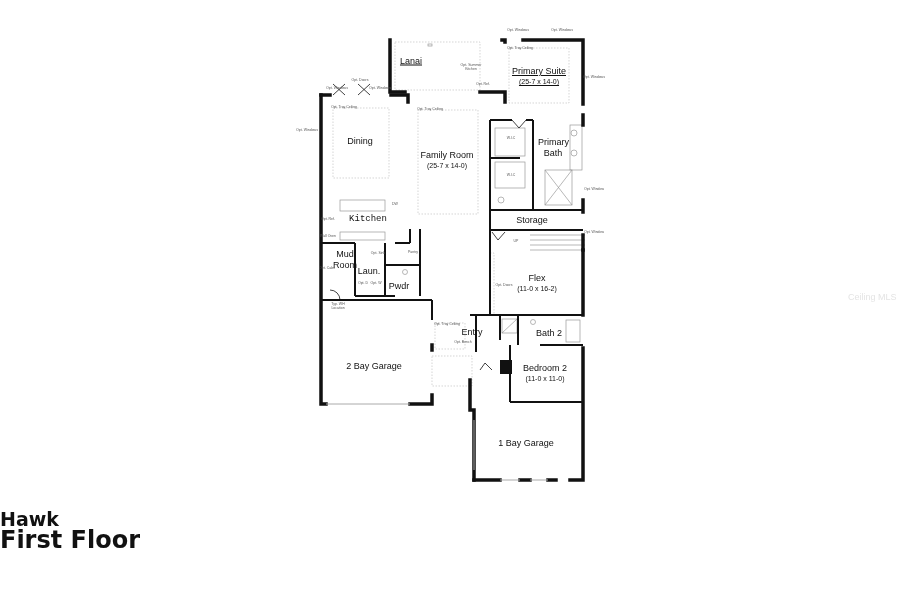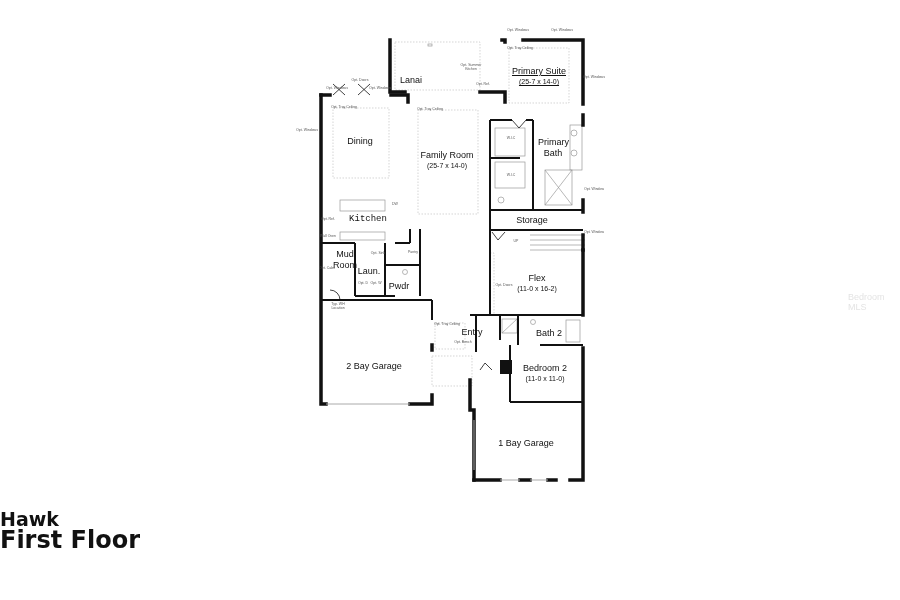--- a/index.html
+++ b/index.html
@@ -108,21 +108,21 @@
     <path d="M480,370 L485,363 L492,370"></path>
   </g>
   <g stroke="#aaa" stroke-width="1">
     <line x1="326" y1="404" x2="410" y2="404"></line>
     <line x1="500" y1="480" x2="520" y2="480"></line>
     <line x1="530" y1="480" x2="548" y2="480"></line>
     <line x1="474" y1="420" x2="474" y2="470"></line>
   </g>
 </svg>
 
-<div class="lbl room" style="left:411px;top:80px;"><span>Lanai</span></div>
+<div class="lbl room" style="left:411px;top:61px;text-decoration:underline;"><span>Lanai</span></div>
 <div class="lbl room" style="left:539px;top:76px;text-decoration:underline;"><span>Primary Suite</span><span class="dim">(25-7 x 14-0)</span></div>
 <div class="lbl room" style="left:360px;top:141px;"><span>Dining</span></div>
 <div class="lbl room" style="left:447px;top:160px;"><span>Family Room</span><span class="dim">(25-7 x 14-0)</span></div>
 <div class="lbl room" style="left:553px;top:148px;width:30px;white-space:normal;"><span>Primary Bath</span></div>
 <div class="lbl room" style="left:368px;top:219px;font-family:Liberation Mono, monospace;"><span>Kitchen</span></div>
 <div class="lbl room" style="left:520px;top:220px;margin-left:12px;"><span>Storage</span></div>
 <div class="lbl room" style="left:345px;top:260px;width:28px;white-space:normal;"><span>Mud Room</span></div>
 <div class="lbl room" style="left:369px;top:271px;"><span>Laun.</span></div>
 <div class="lbl room" style="left:399px;top:286px;"><span>Pwdr</span></div>
 <div class="lbl room" style="left:537px;top:283px;"><span>Flex</span><span class="dim">(11-0 x 16-2)</span></div>
@@ -155,16 +155,16 @@
 <div class="lbl note" style="left:413px;top:252px;">Pantry</div>
 <div class="lbl note" style="left:378px;top:253px;">Opt. Sink</div>
 <div class="lbl note" style="left:363px;top:283px;">Opt. D</div>
 <div class="lbl note" style="left:376px;top:283px;">Opt. W</div>
 <div class="lbl note" style="left:327px;top:268px;">Opt. Cabs</div>
 <div class="lbl note" style="left:338px;top:306px;">Typ. WH Location</div>
 <div class="lbl note" style="left:504px;top:285px;">Opt. Doors</div>
 <div class="lbl note" style="left:463px;top:342px;">Opt. Bench</div>
 <div class="lbl note" style="left:516px;top:241px;">UP</div>
 
-<div class="wm">Bedroom MLS</div>
+<div class="wm">Ceiling MLS</div>
 
 <div class="title t1">Hawk</div>
 <div class="title t2">First Floor</div>
 
 </body></html>

